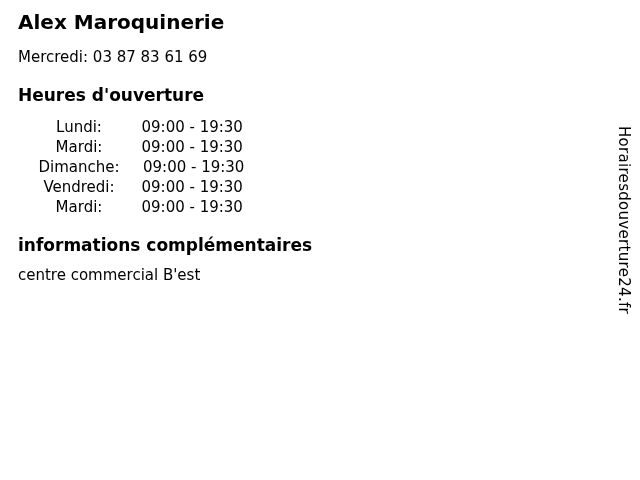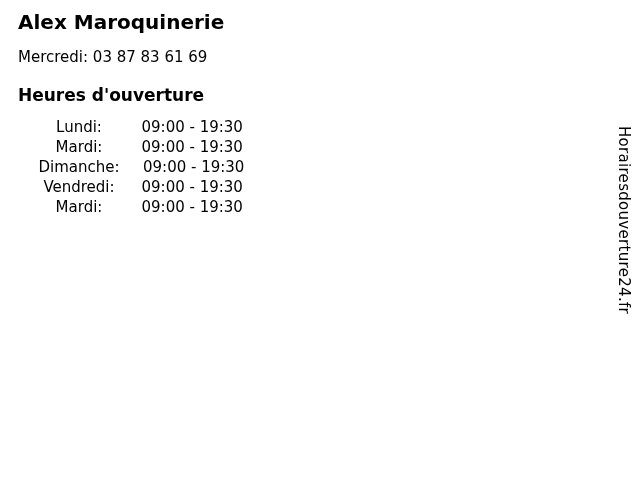--- a/index.html
+++ b/index.html
@@ -105,17 +105,19 @@
         <td class="day-cell">Vendredi:</td>
         <td class="time-cell">09:00 - 19:30</td>
       </tr>
       <tr>
         <td class="day-cell">Mardi:</td>
         <td class="time-cell">09:00 - 19:30</td>
       </tr>
     </tbody>
   </table>
 
+  <h2 class="section-title">informations complémentaires</h2>
 
+  <div class="info-text">centre commercial B'est</div>
 
 </div>
 
 <div class="watermark">Horairesdouverture24.fr</div>
 
 </body></html>

